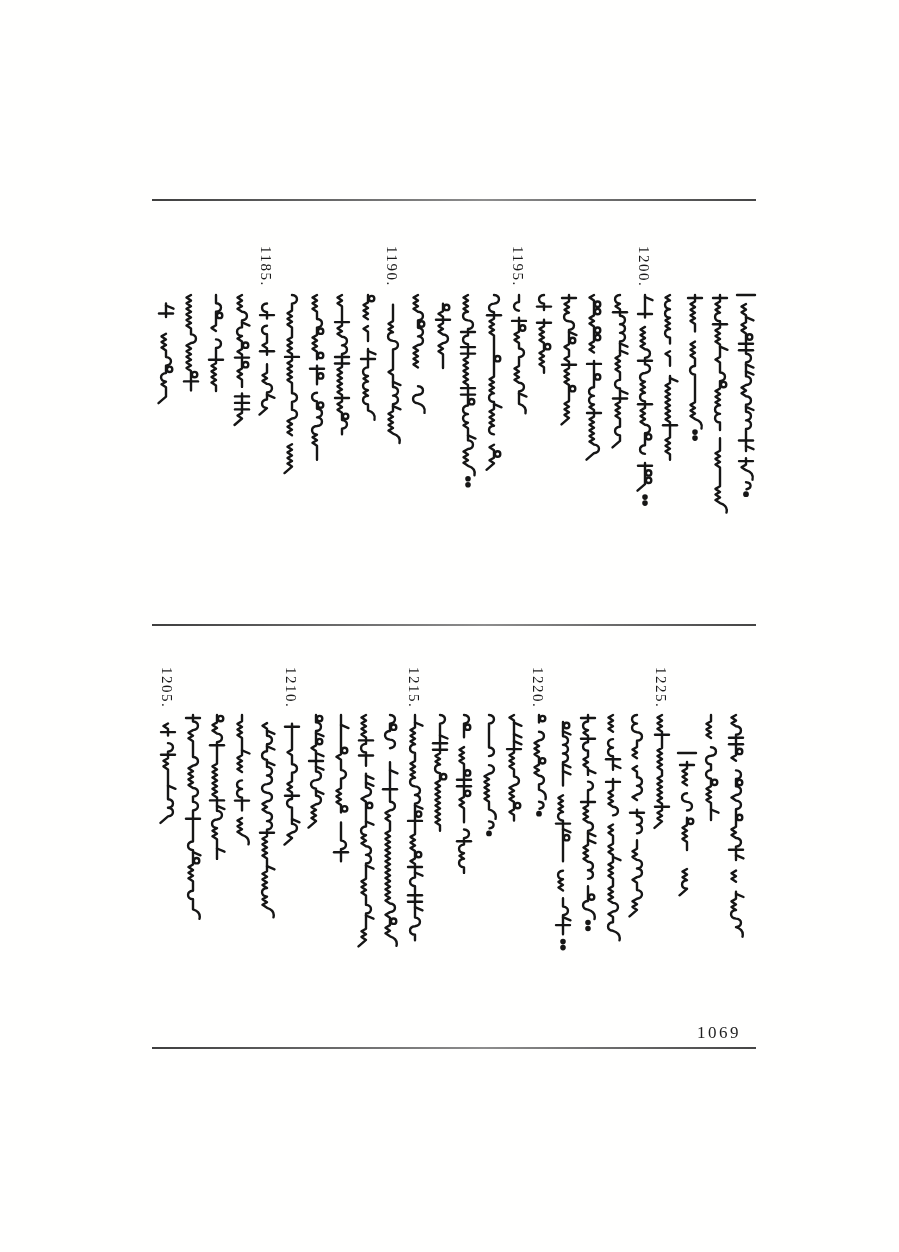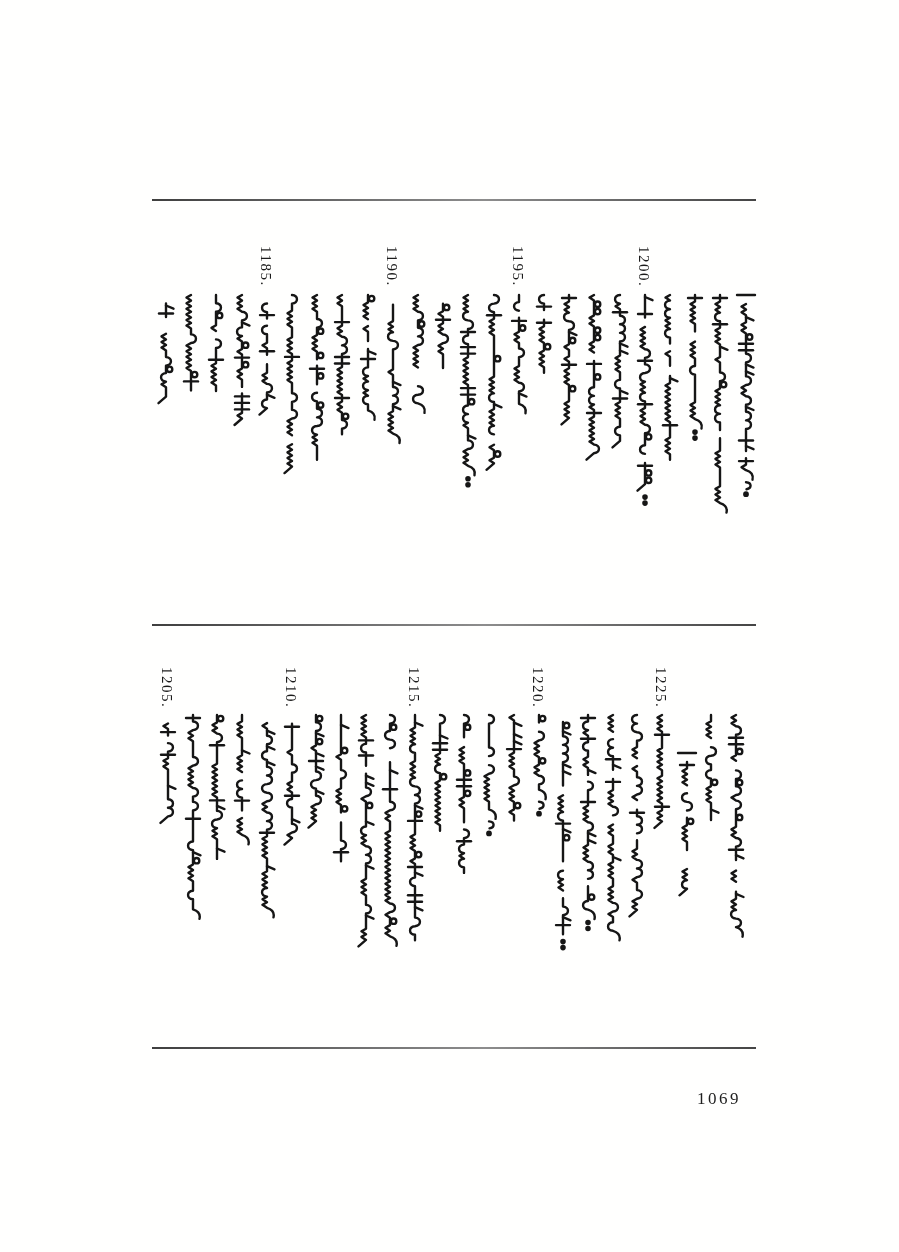--- a/index.html
+++ b/index.html
@@ -7,21 +7,21 @@
         font-family:"Liberation Serif","DejaVu Serif",serif;}
   .rule{position:absolute;left:152px;width:604px;height:2px;
         background:linear-gradient(90deg,#3f3f3f,#8d8d8d 55%,#454545);}
   .rule-top{top:199px;}
   .rule-mid{top:624px;}
   .rule-bottom{top:1047px;}
   .block{position:absolute;inset:0;}
   .line-num{position:absolute;writing-mode:vertical-rl;text-orientation:mixed;
             font-size:15px;letter-spacing:1.5px;color:#1b1b1b;white-space:nowrap;}
   .col{position:absolute;overflow:visible;}
-  .pageno{position:absolute;left:697px;top:1089px;font-size:17px;
+  .pageno{position:absolute;left:697px;top:1023px;font-size:17px;
           letter-spacing:2.5px;color:#1f1f1f;}
 </style>
 </head>
 <body>
 
 <div class="page">
   <div class="rule rule-top"></div>
   <div class="block">
       <svg width="34" height="124" viewBox="0 0 34 124" class="col" style="left: 149px; top: 291px;">
         <g fill="none" stroke="#161616" stroke-width="2.4" stroke-linecap="round" stroke-linejoin="round">

